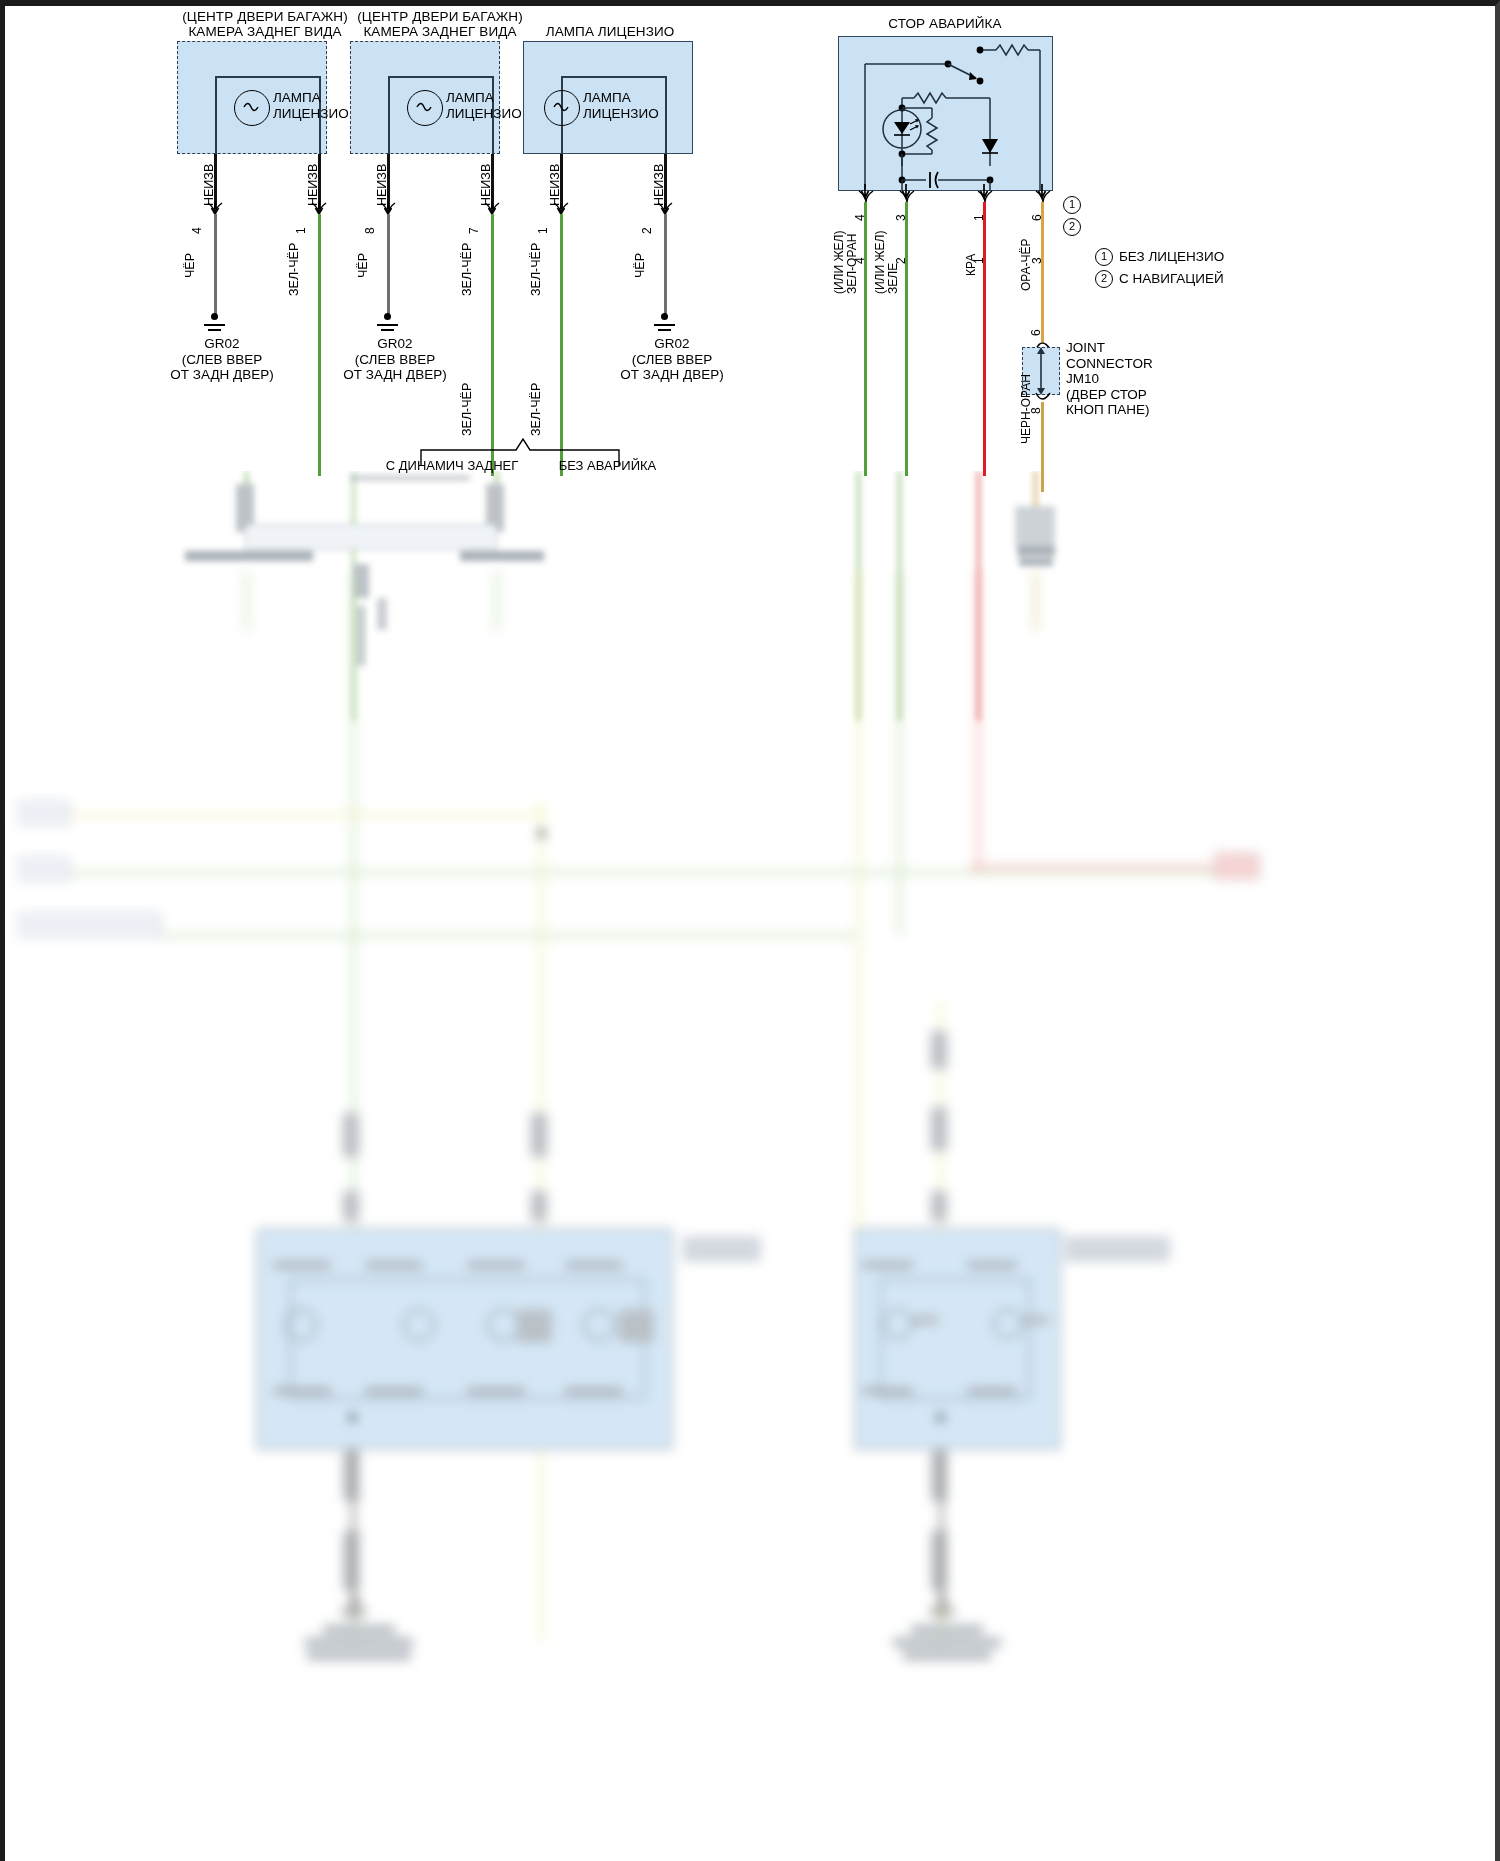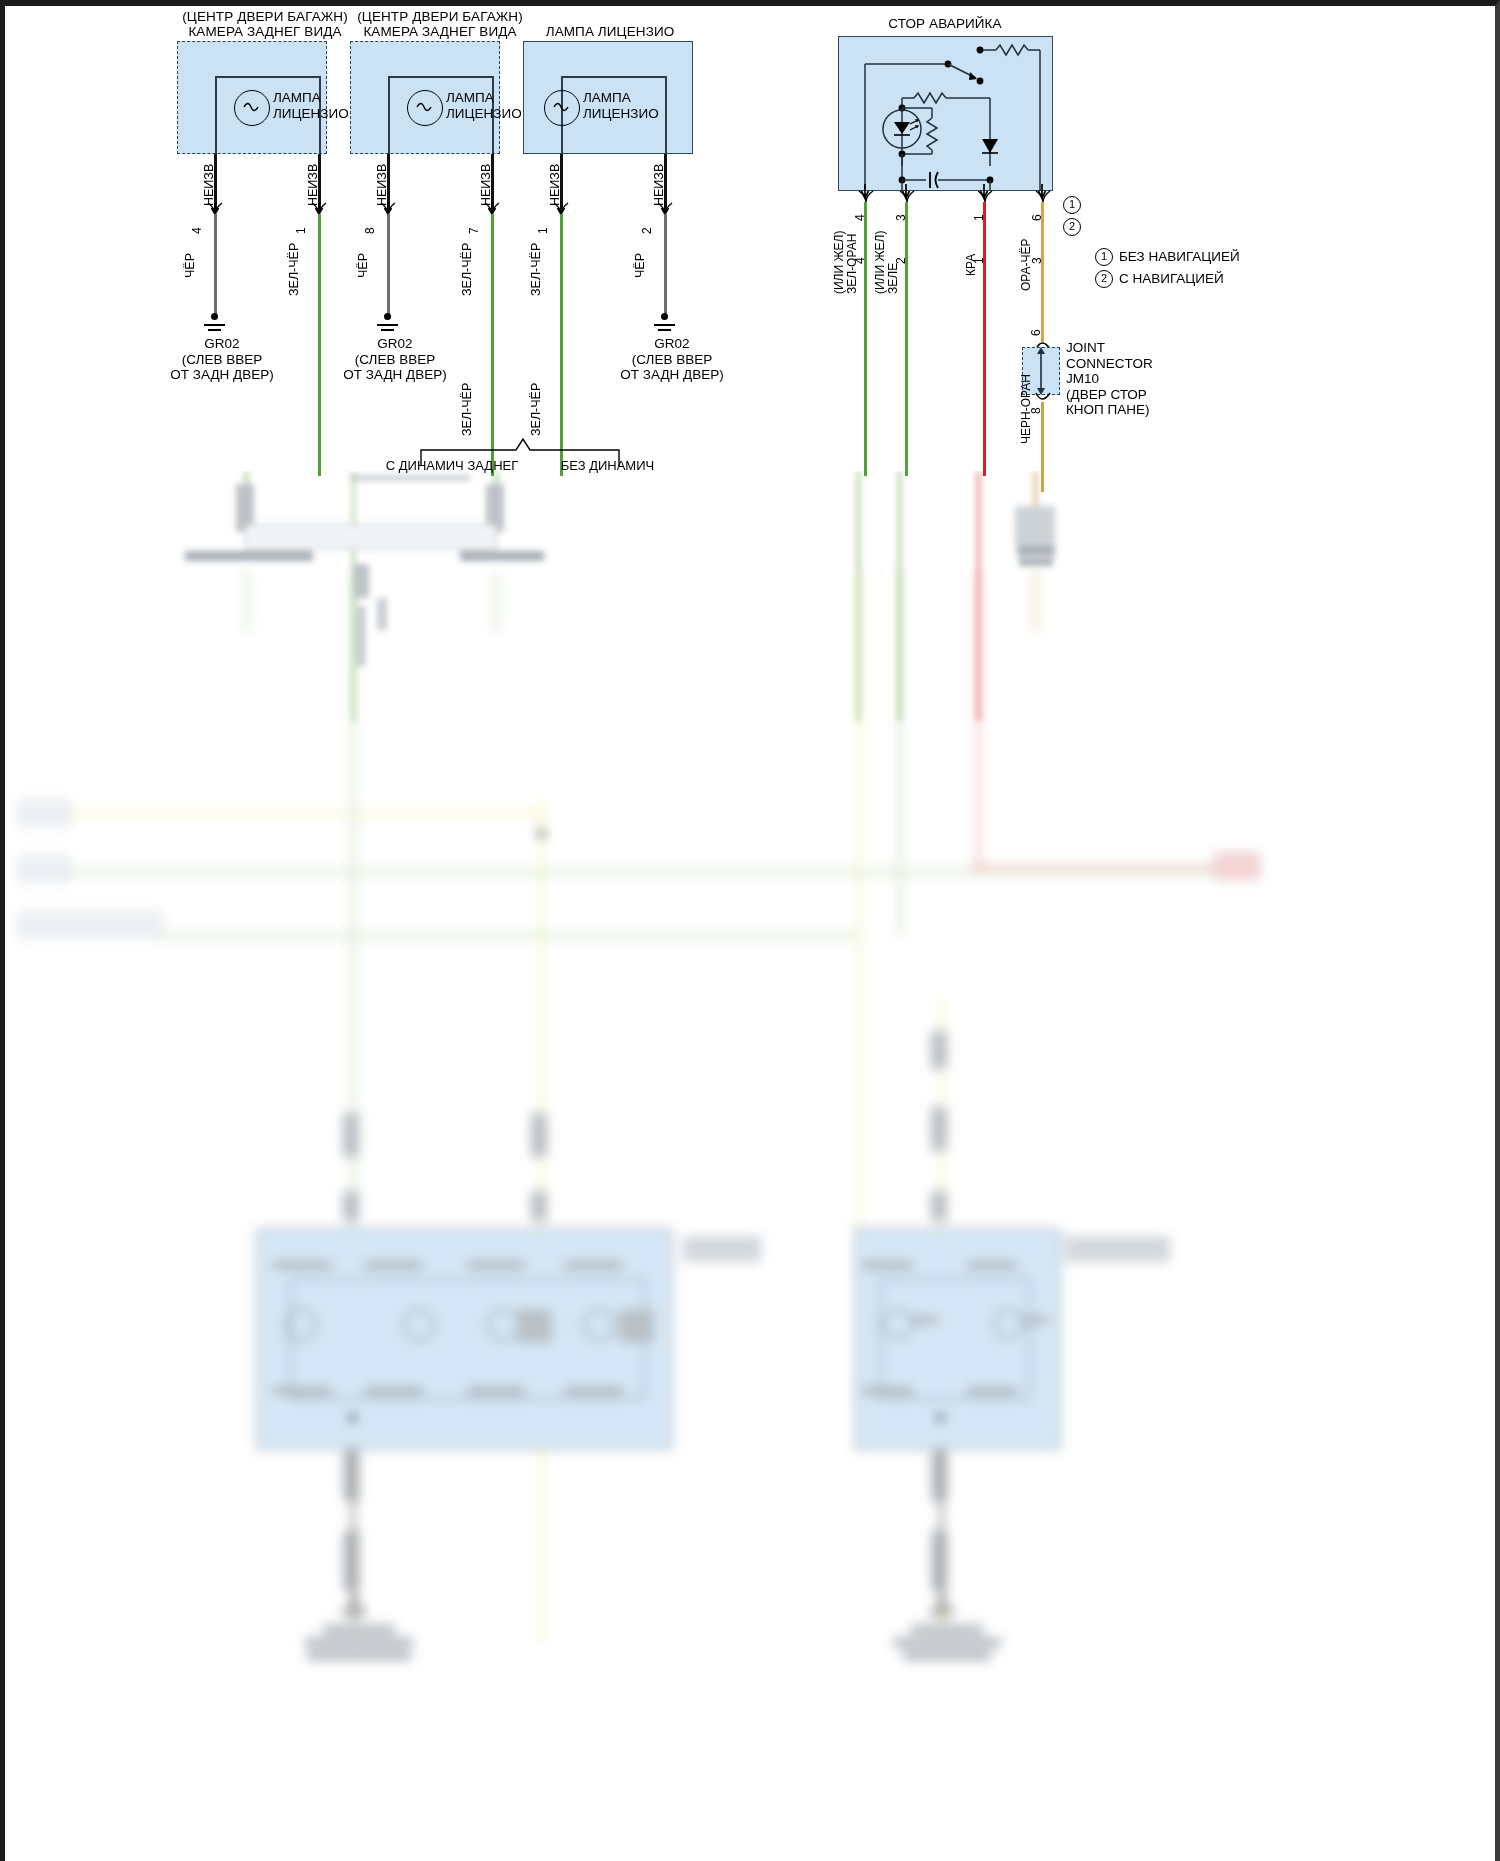--- a/index.html
+++ b/index.html
@@ -288,21 +288,21 @@
     <div class="txtc" style="left:592px;top:330px;width:150px;">
       <div>GR02</div>
       <div>(СЛЕВ ВВЕР</div>
       <div>ОТ ЗАДН ДВЕР)</div>
     </div>
 
     <svg style="left:415px;top:432px;width:200px;height:30px;">
       <path d="M1,28 L1,12 L96,12 L103,1 L110,12 L199,12 L199,28" fill="none" stroke="#000" stroke-width="1.4"></path>
     </svg>
     <div class="txtc" style="left:352px;top:452px;width:190px;font-size:13px;">С ДИНАМИЧ ЗАДНЕГ</div>
-    <div class="txtc" style="left:520px;top:452px;width:165px;font-size:13px;">БЕЗ ДИНАМИЧ</div>
+    <div class="txtc" style="left:520px;top:452px;width:165px;font-size:13px;">БЕЗ АВАРИЙКА</div>
 
     <div class="ttl" style="left:835px;top:10px;width:210px;">
       <div>СТОР АВАРИЙКА</div>
     </div>
     <div class="comp" style="left:833px;top:30px;width:215px;height:155px;"></div>
 
     <svg style="left:833px;top:30px;width:215px;height:158px;">
 
       <line x1="142" y1="14" x2="158" y2="14" stroke="#22303c" stroke-width="1.5"></line>
       <path d="M158,14 l4,-5 l6,10 l6,-10 l6,10 l6,-10 l4,5" fill="none" stroke="#22303c" stroke-width="1.5"></path>
@@ -388,21 +388,21 @@
     </svg>
     <div class="num" style="left:1025px;top:215px;">6</div>
     <div class="num" style="left:1025px;top:258px;">3</div>
     <div class="lbl2" style="left:1014px;top:285px;">ОРА-ЧЁР</div>
     <div class="wire" style="left:1036px;top:196px;height:140px;background:#d9a441;"></div>
 
     <div class="legnum" style="left:1058px;top:190px;">1</div>
     <div class="legnum" style="left:1058px;top:212px;">2</div>
 
     <div class="legnum" style="left:1090px;top:242px;">1</div>
-    <div class="txt" style="left:1114px;top:243px;">БЕЗ НАВИГАЦИЕЙ</div>
+    <div class="txt" style="left:1114px;top:243px;">БЕЗ ЛИЦЕНЗИО</div>
     <div class="legnum" style="left:1090px;top:264px;">2</div>
     <div class="txt" style="left:1114px;top:265px;">С НАВИГАЦИЕЙ</div>
 
     <div class="num" style="left:1024px;top:330px;">6</div>
     <svg style="left:1030px;top:330px;width:16px;height:14px;">
       <path d="M1,13 q6,-12 14,0" fill="none" stroke="#000" stroke-width="1.5"></path>
     </svg>
     <div class="comp dash" style="left:1017px;top:341px;width:38px;height:48px;"></div>
     <svg style="left:1030px;top:341px;width:14px;height:48px;">
       <line x1="6" y1="2" x2="6" y2="46" stroke="#22303c" stroke-width="1.6"></line>

